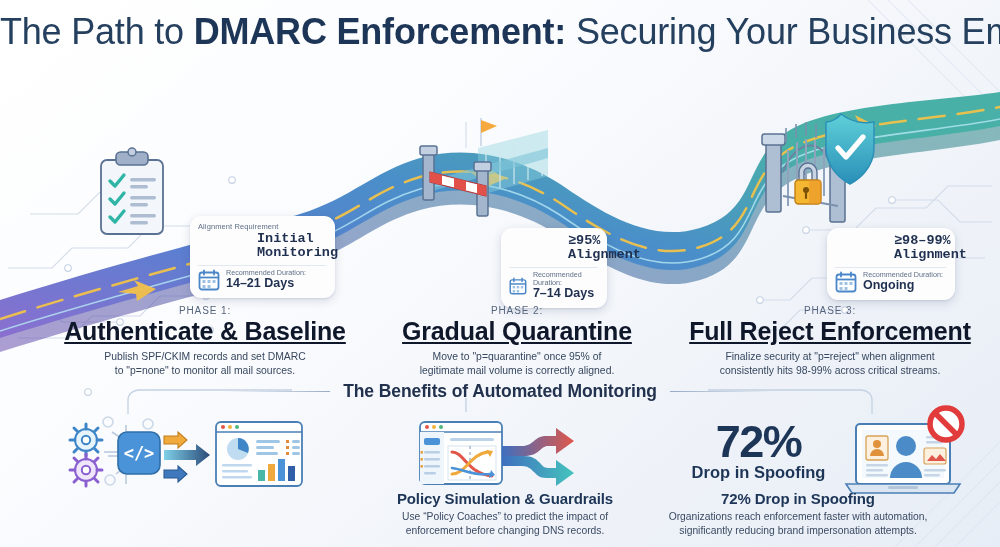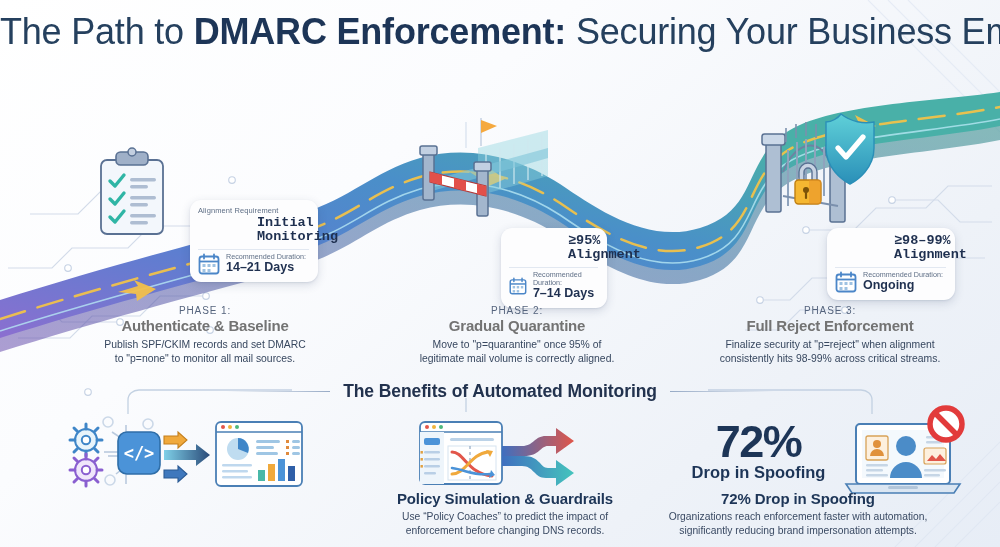--- a/index.html
+++ b/index.html
@@ -33,21 +33,21 @@
   .gauge { flex:0 0 auto; }
   .card-main { font-size:13.5px; font-weight:bold; line-height:1.06; color:#1f3050; }
   .card-sep { height:1px; background:#e2e8f1; margin:4px 0 3px; }
   .card-row2 { display:flex; align-items:center; gap:6px; }
   .dur-lbl { font-size:7.2px; color:#5f6f86; line-height:1.15; }
   .dur-val { font-size:12.5px; font-weight:bold; color:#1f3050; line-height:1.1; }
 
   
   .phase { position:absolute; text-align:center; }
   .phase-kicker { font-size:10px; letter-spacing:.9px; color:#55647d; margin-bottom:1px; }
-  .phase-title { font-size:15px; font-weight:bold; color:#737373; margin-bottom:4px; letter-spacing:-0.2px; }
+  .phase-title { font-size:25px; font-weight:bold; color:#0f172a; margin-bottom:4px; letter-spacing:-0.2px;text-decoration:underline; }
   .phase-desc { font-size:10.4px; line-height:1.33; color:#37475f; }
 
   
   .bsec { position:absolute; left:0; top:381px; width:100%; }
   .bhead { display:flex; align-items:center; justify-content:center; gap:13px; }
   .bline { height:1px; width:104px; background:linear-gradient(90deg,rgba(150,170,200,0),rgba(120,145,180,.75)); }
   .bline.r { background:linear-gradient(90deg,rgba(120,145,180,.75),rgba(150,170,200,0)); }
   .btitle { font-size:17.5px; font-weight:bold; color:#22324e; letter-spacing:-0.1px; white-space:nowrap; }
 
   .bitem { position:absolute; text-align:center; }
@@ -456,21 +456,21 @@
       <path d="M843 268 A26 26 0 0 1 891 256" fill="none" stroke="url(#gGaugeHi)" stroke-width="9" stroke-linecap="round"></path>
       <path d="M869 267 L882 253" stroke="#22375c" stroke-width="4.6" stroke-linecap="round"></path>
       <circle cx="869" cy="267" r="3.2" fill="#22375c"></circle>
     </g>
   </svg>
 
   <div class="title">
     <span class="n">The Path to </span><span class="b">DMARC Enforcement:</span><span class="n"> Securing Your Business Email</span>
   </div>
 
-  <div class="card" style="left:190px; top:200px; width:128px;">
+  <div class="card" style="left:190px; top:216px; width:145px;">
     <div class="card-kicker">Alignment Requirement</div>
     <div class="card-row">
       <div class="gauge" style="width:54px;height:26px;"></div>
       <div class="card-main">
         <div>Initial</div>
         <div>Monitoring</div>
       </div>
     </div>
     <div class="card-sep"></div>
     <div class="card-row2">

